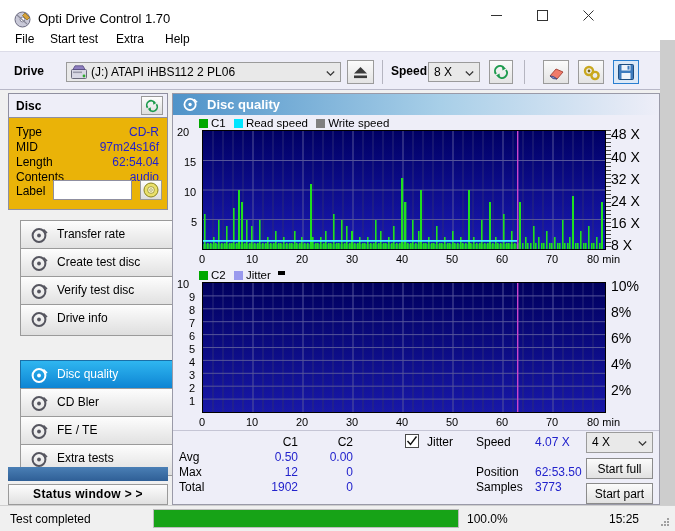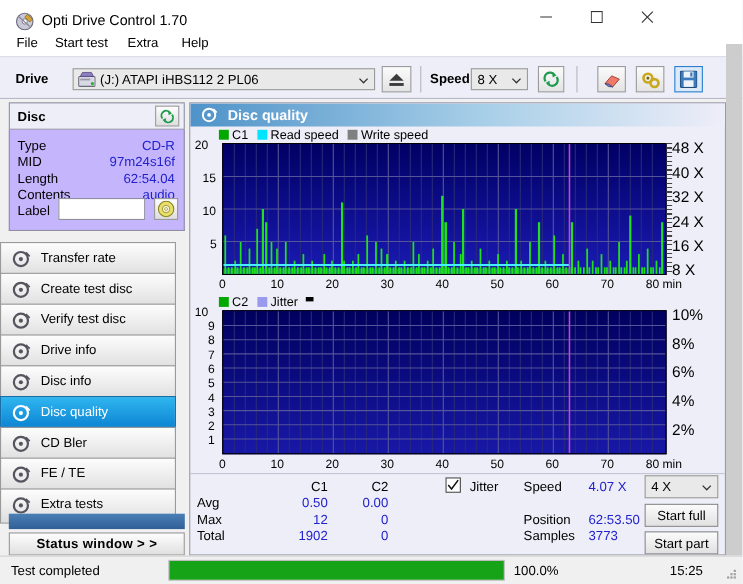--- a/index.html
+++ b/index.html
@@ -34,26 +34,26 @@
   .combo{position:absolute;background:#e9e9e9;border:1px solid #9b9b9b;box-sizing:border-box;height:20px;}
   .combo .cv{position:absolute;left:5px;top:2px;font-size:12px;color:#000;white-space:nowrap;}
   .combo .carr{position:absolute;right:5px;top:4px;width:9px;height:9px;}
   .tb-btn{position:absolute;background:linear-gradient(#fbfbfb,#e3e3e3);border:1px solid #9b9b9b;box-sizing:border-box;}
   .tb-sep{position:absolute;width:1px;background:#b5b5c0;}
 
   
   .left{position:absolute;left:8px;top:93px;width:160px;}
   .disc-head{position:relative;width:160px;height:25px;background:#eeeef8;border:1px solid #8f8fa0;box-sizing:border-box;}
   .disc-head .dt{position:absolute;left:7px;top:5px;font-weight:bold;font-size:12px;color:#000;}
-  .disc-body{position:relative;width:160px;height:92px;background:#c4b5fd;border:1px solid #8f8fa0;border-top:none;box-sizing:border-box;}
+  .disc-body{position:relative;width:160px;height:92px;background:#eab308;border:1px solid #8f8fa0;border-top:none;box-sizing:border-box;}
   .dlabel{position:absolute;left:7px;font-size:12px;color:#000;}
   .dval{position:absolute;right:8px;font-size:12px;color:#2222cc;text-align:right;}
   .label-input{position:absolute;left:44px;top:62px;width:79px;height:20px;background:#fff;border:1px solid #8f8fa0;box-sizing:border-box;}
 
-  .sidebtn{position:absolute;left:0;width:160px;height:32px;
+  .sidebtn{position:absolute;left:20px;width:160px;height:32px;
            background:linear-gradient(#fdfdfd,#dedede);border:1px solid #9a9a9a;box-sizing:border-box;cursor:default;}
   .sidebtn .sb-txt{position:absolute;left:36px;top:6px;font-size:12px;color:#000;}
   .sidebtn.sel{background:linear-gradient(#2fb6f0,#0a7fd0);border:1px solid #1a6fa8;}
   .sidebtn.sel .sb-txt{color:#fff;}
   .sidebtn .sb-ico{position:absolute;left:10px;top:6px;width:17px;height:17px;}
   .statuswin{position:absolute;left:8px;top:484px;width:160px;height:21px;background:linear-gradient(#fdfdfd,#e0e0e0);
              border:1px solid #9a9a9a;box-sizing:border-box;text-align:center;cursor:default;}
   .statuswin span{font-size:12px;font-weight:bold;color:#000;line-height:19px;letter-spacing:0.3px;}
   .bluebar{position:absolute;left:8px;top:467px;width:160px;height:14px;background:linear-gradient(#4a7fb5,#2f5f96);}
 
@@ -282,28 +282,20 @@
         </svg></span>
     <span class="sb-txt">Verify test disc</span>
   </div>
   <div class="sidebtn" style="top:304px;padding-left:16px;">
     <span class="sb-ico"><svg width="17" height="17" viewBox="0 0 17 17">
           <circle cx="8" cy="8.5" r="6.4" fill="none" stroke="#55555f" stroke-width="2"></circle>
           <circle cx="8" cy="8.5" r="1.9" fill="#55555f"></circle>
           <path d="M12.5 2.5 L16 6" stroke="#55555f" stroke-width="1.6"></path>
         </svg></span>
     <span class="sb-txt">Drive info</span>
-  </div>
-  <div class="sidebtn" style="top:332px;">
-    <span class="sb-ico"><svg width="17" height="17" viewBox="0 0 17 17">
-          <circle cx="8" cy="8.5" r="6.4" fill="none" stroke="#55555f" stroke-width="2"></circle>
-          <circle cx="8" cy="8.5" r="1.9" fill="#55555f"></circle>
-          <path d="M12.5 2.5 L16 6" stroke="#55555f" stroke-width="1.6"></path>
-        </svg></span>
-    <span class="sb-txt">Disc info</span>
   </div>
   <div class="sidebtn sel" style="top:360px;">
     <span class="sb-ico"><svg width="17" height="17" viewBox="0 0 17 17">
           <circle cx="8" cy="8.5" r="6.4" fill="none" stroke="#ffffff" stroke-width="2"></circle>
           <circle cx="8" cy="8.5" r="1.9" fill="#ffffff"></circle>
           <path d="M12.5 2.5 L16 6" stroke="#ffffff" stroke-width="1.6"></path>
         </svg></span>
     <span class="sb-txt">Disc quality</span>
   </div>
   <div class="sidebtn" style="top:388px;">

